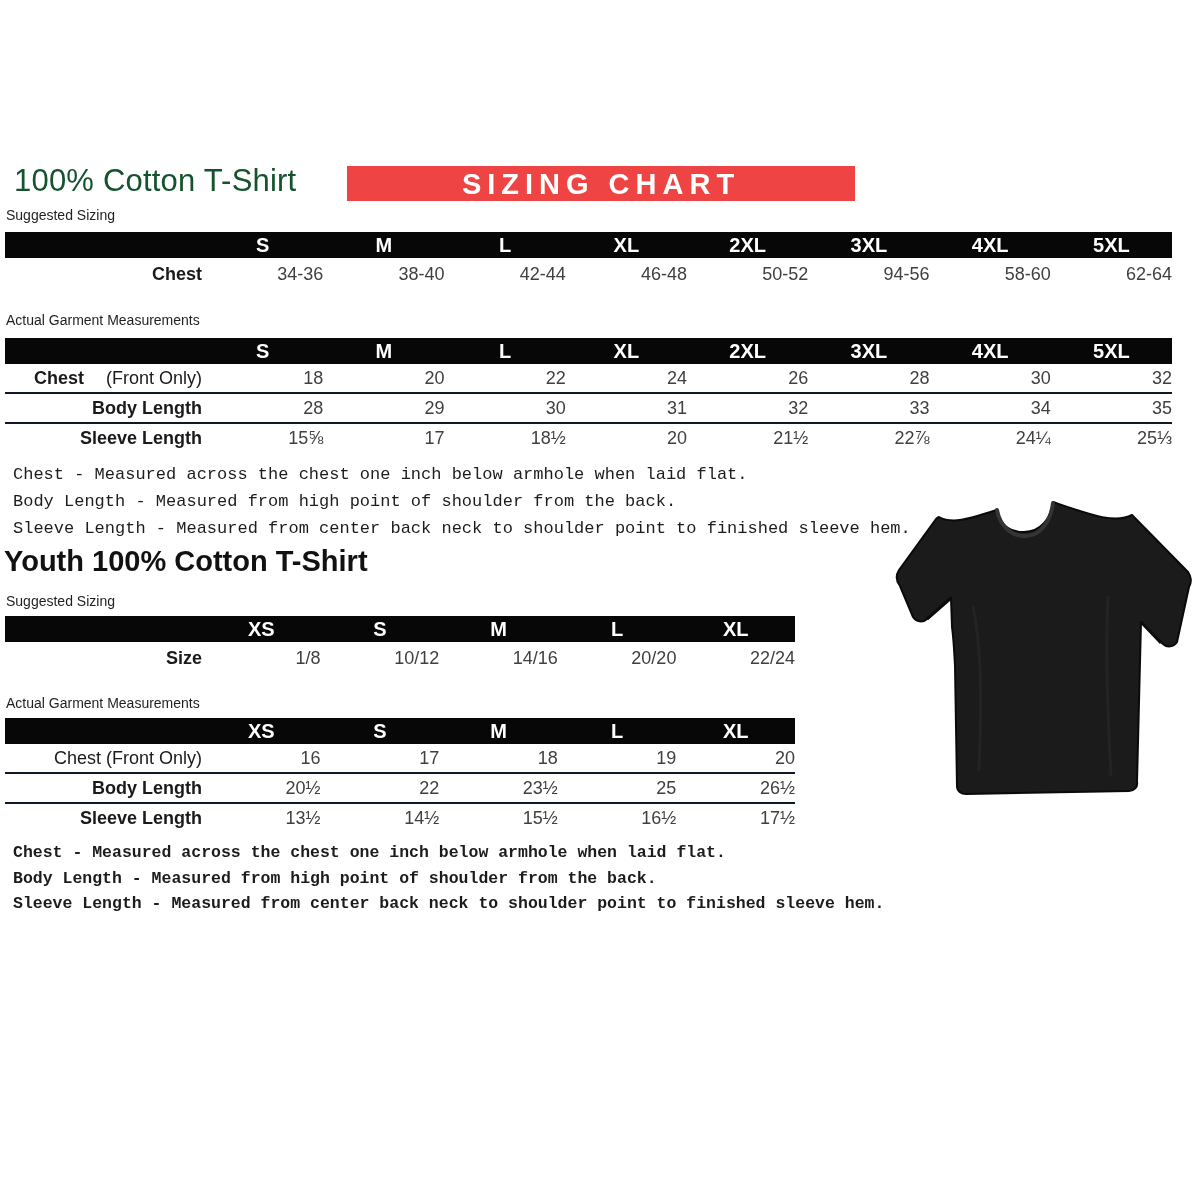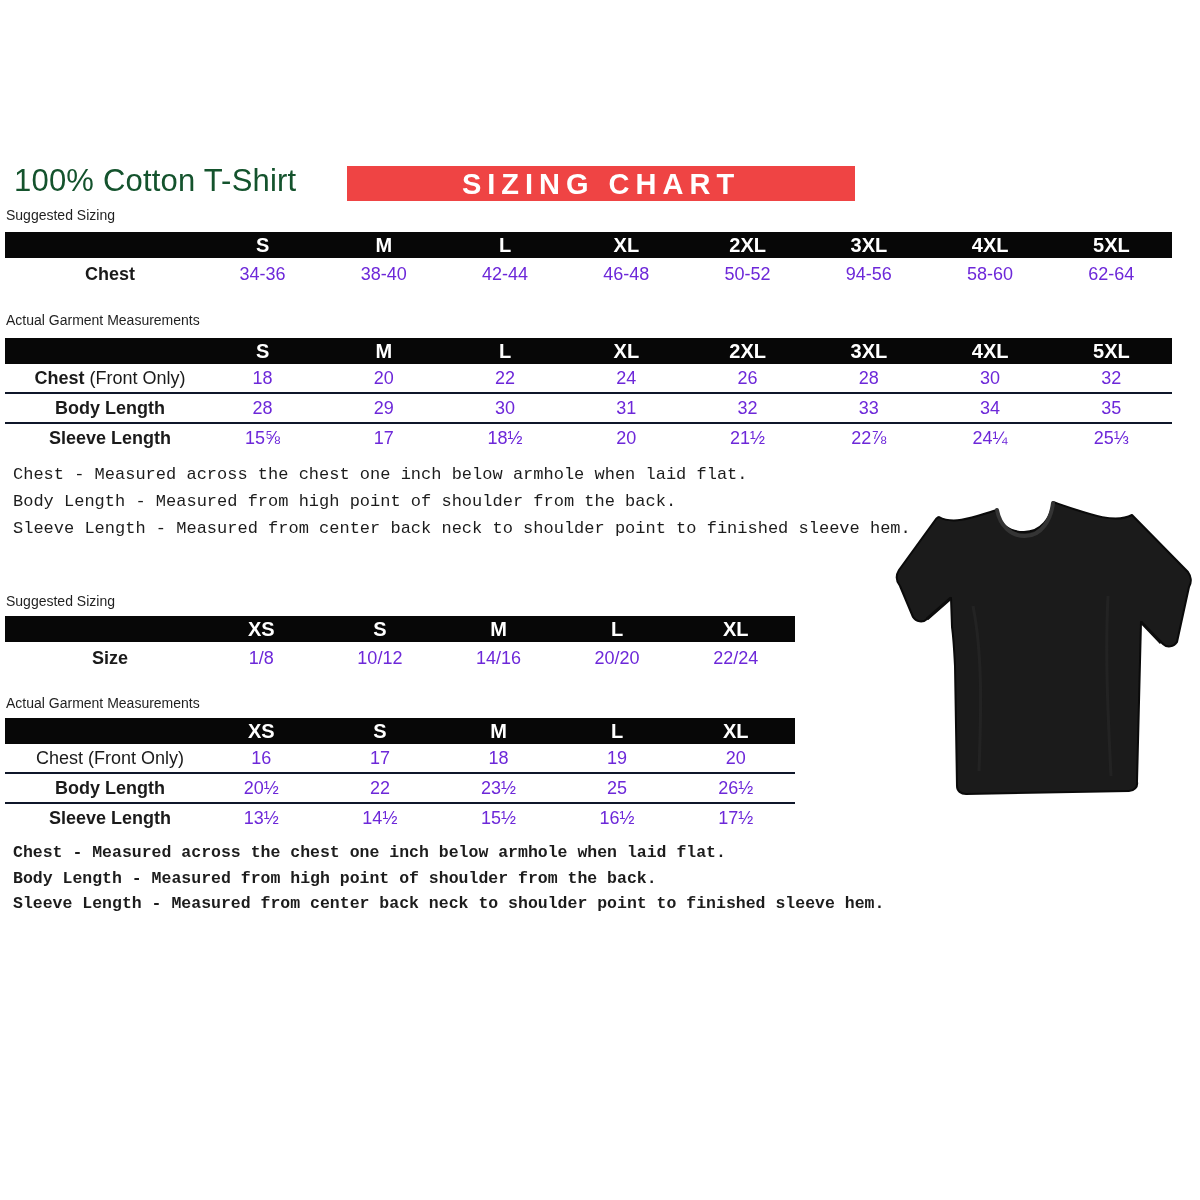--- a/index.html
+++ b/index.html
@@ -15,24 +15,24 @@
           display:flex;align-items:flex-end;justify-content:center;}
   .banner span{color:#ffffff;font-weight:700;font-size:29px;letter-spacing:6px;}
   .section-label{font-size:14px;color:#1f1f1f;}
   .youth-title{left:4px;top:545px;font-size:29px;font-weight:700;color:#111;}
 
   
   .tbl{left:5px;display:grid;}
   .tbl.adult{width:1167px;grid-template-columns:197px repeat(8,1fr);}
   .tbl.youth{width:790px;grid-template-columns:197px repeat(5,1fr);}
   .hd{background:#070707;color:#fff;font-weight:700;font-size:20px;text-align:center;line-height:26px;height:26px;}
-  .cell{font-size:18px;text-align:center;color:#6d28d9;}
-  .lblcell{text-align:center;padding-left:13px;color:#1a1a1a;}
+  .cell{font-size:18px;text-align:right;color:#404040;}
+  .lblcell{text-align:right;padding-left:13px;color:#1a1a1a;}
   .b{font-weight:700;}
-  .sfx{font-weight:400;margin-left:5px;}
+  .sfx{font-weight:400;margin-left:22px;}
   .r33 .cell{line-height:33px;height:33px;}
   .r28 .cell{line-height:28px;height:28px;}
   .sep{border-top:2px solid #0f172a;}
   .contents{display:contents;}
 
   
   .notes{left:13px;font-size:17px;color:#1c1c1c;}
   .notes div{height:27px;line-height:27px;font-family:Liberation Mono, monospace;}
   .notes.bold{font-weight:700;font-size:16.5px;}
   .notes.bold div{height:25.5px;line-height:25.5px;}
@@ -124,20 +124,21 @@
       <div class="cell sep">25⅓</div>
     </div>
   </div>
 
   <div class="abs notes" style="top:461px;">
     <div>Chest - Measured across the chest one inch below armhole when laid flat.</div>
     <div>Body Length - Measured from high point of shoulder from the back.</div>
     <div>Sleeve Length - Measured from center back neck to shoulder point to finished sleeve hem.</div>
   </div>
 
+  <div class="abs youth-title">Youth 100% Cotton T-Shirt</div>
 
   <div class="abs section-label" style="top:593px;left:6px;">Suggested Sizing</div>
 
   <div class="abs tbl youth" style="top:616px;">
     <div class="contents">
       <div class="hd"></div>
       <div class="hd">XS</div>
       <div class="hd">S</div>
       <div class="hd">M</div>
       <div class="hd">L</div>

